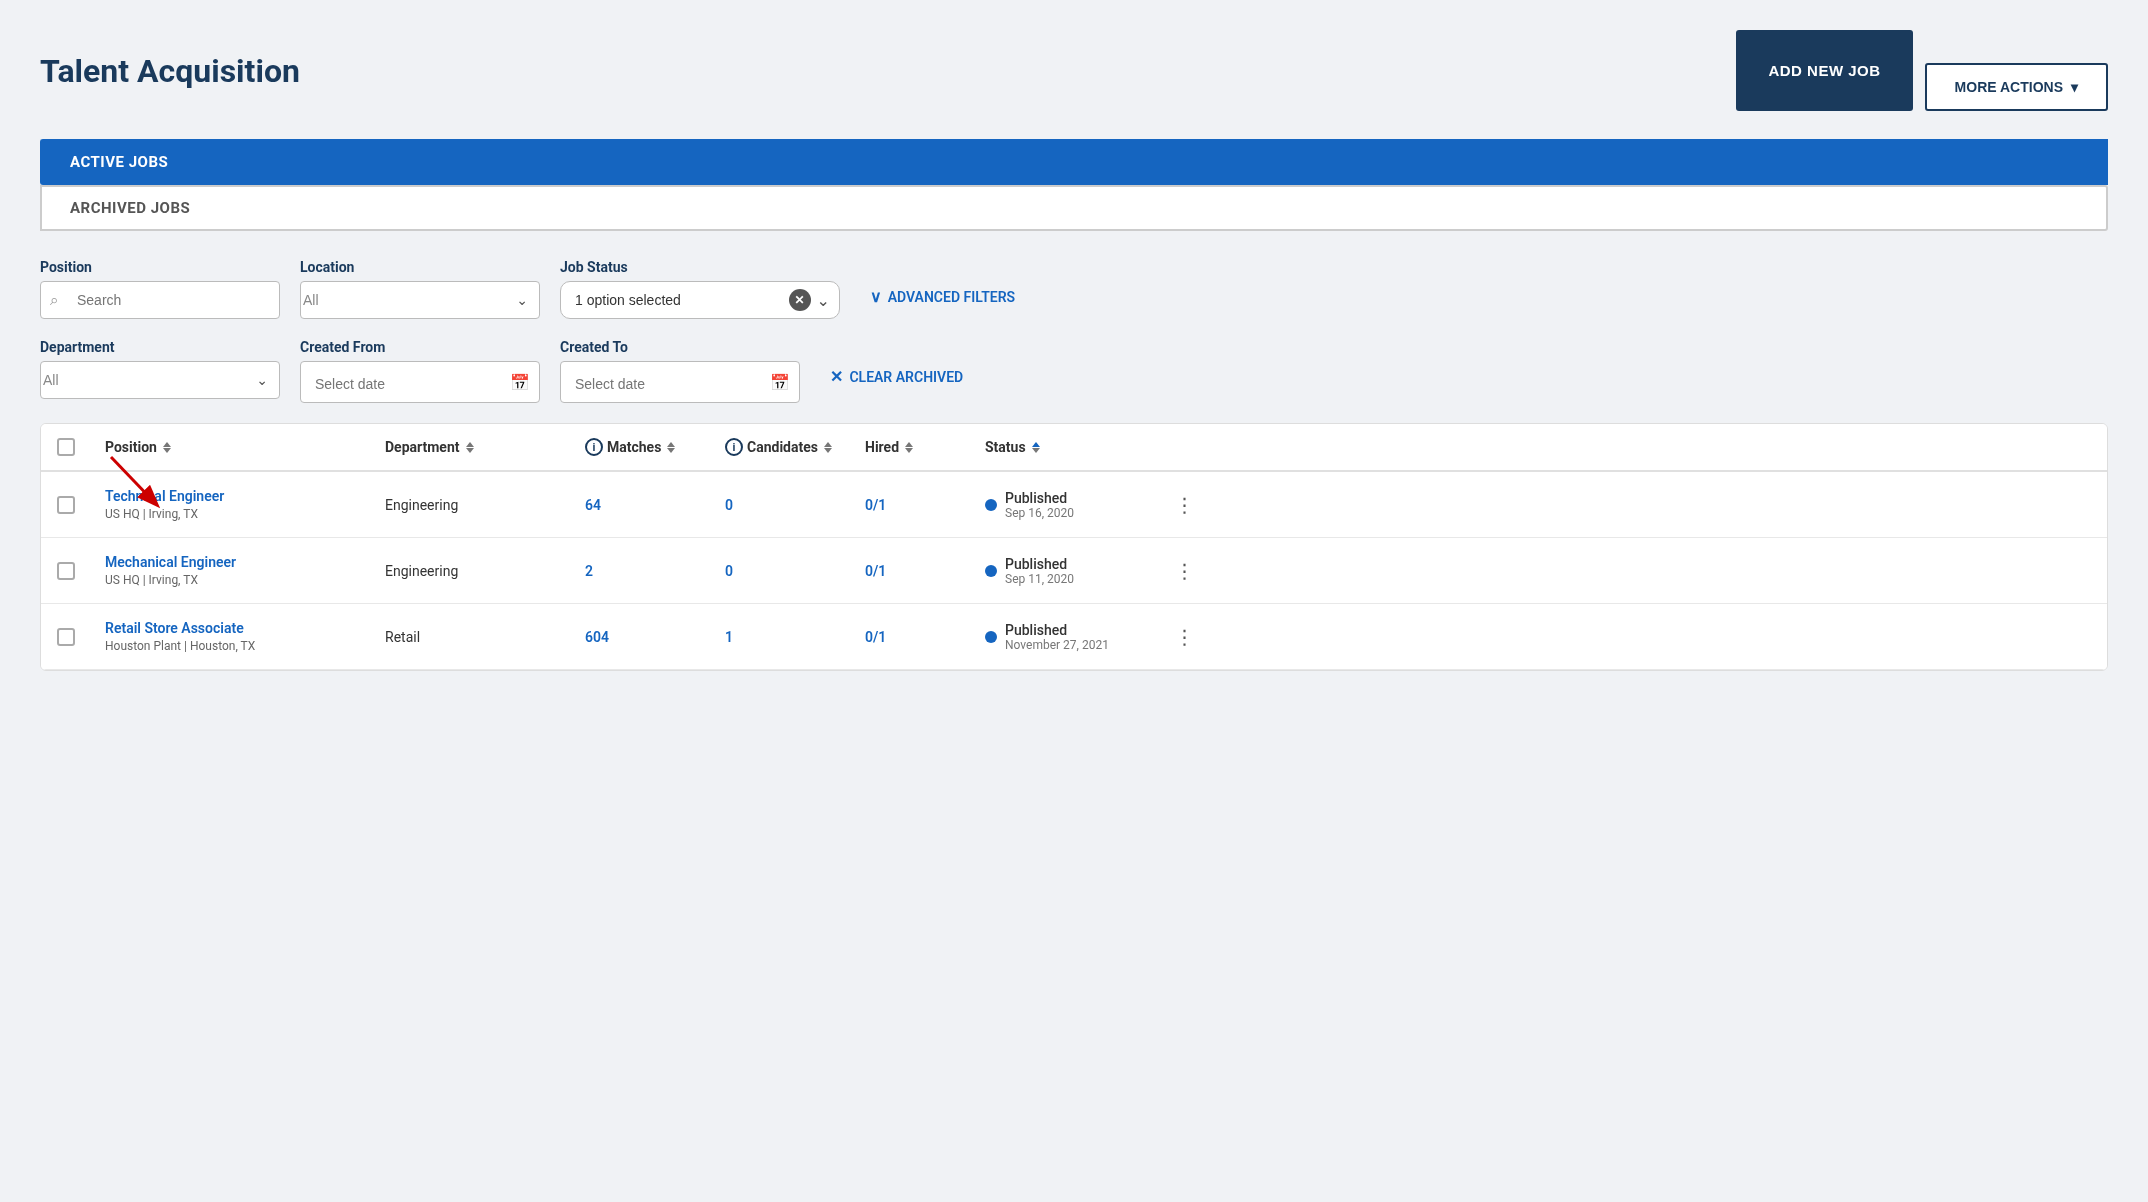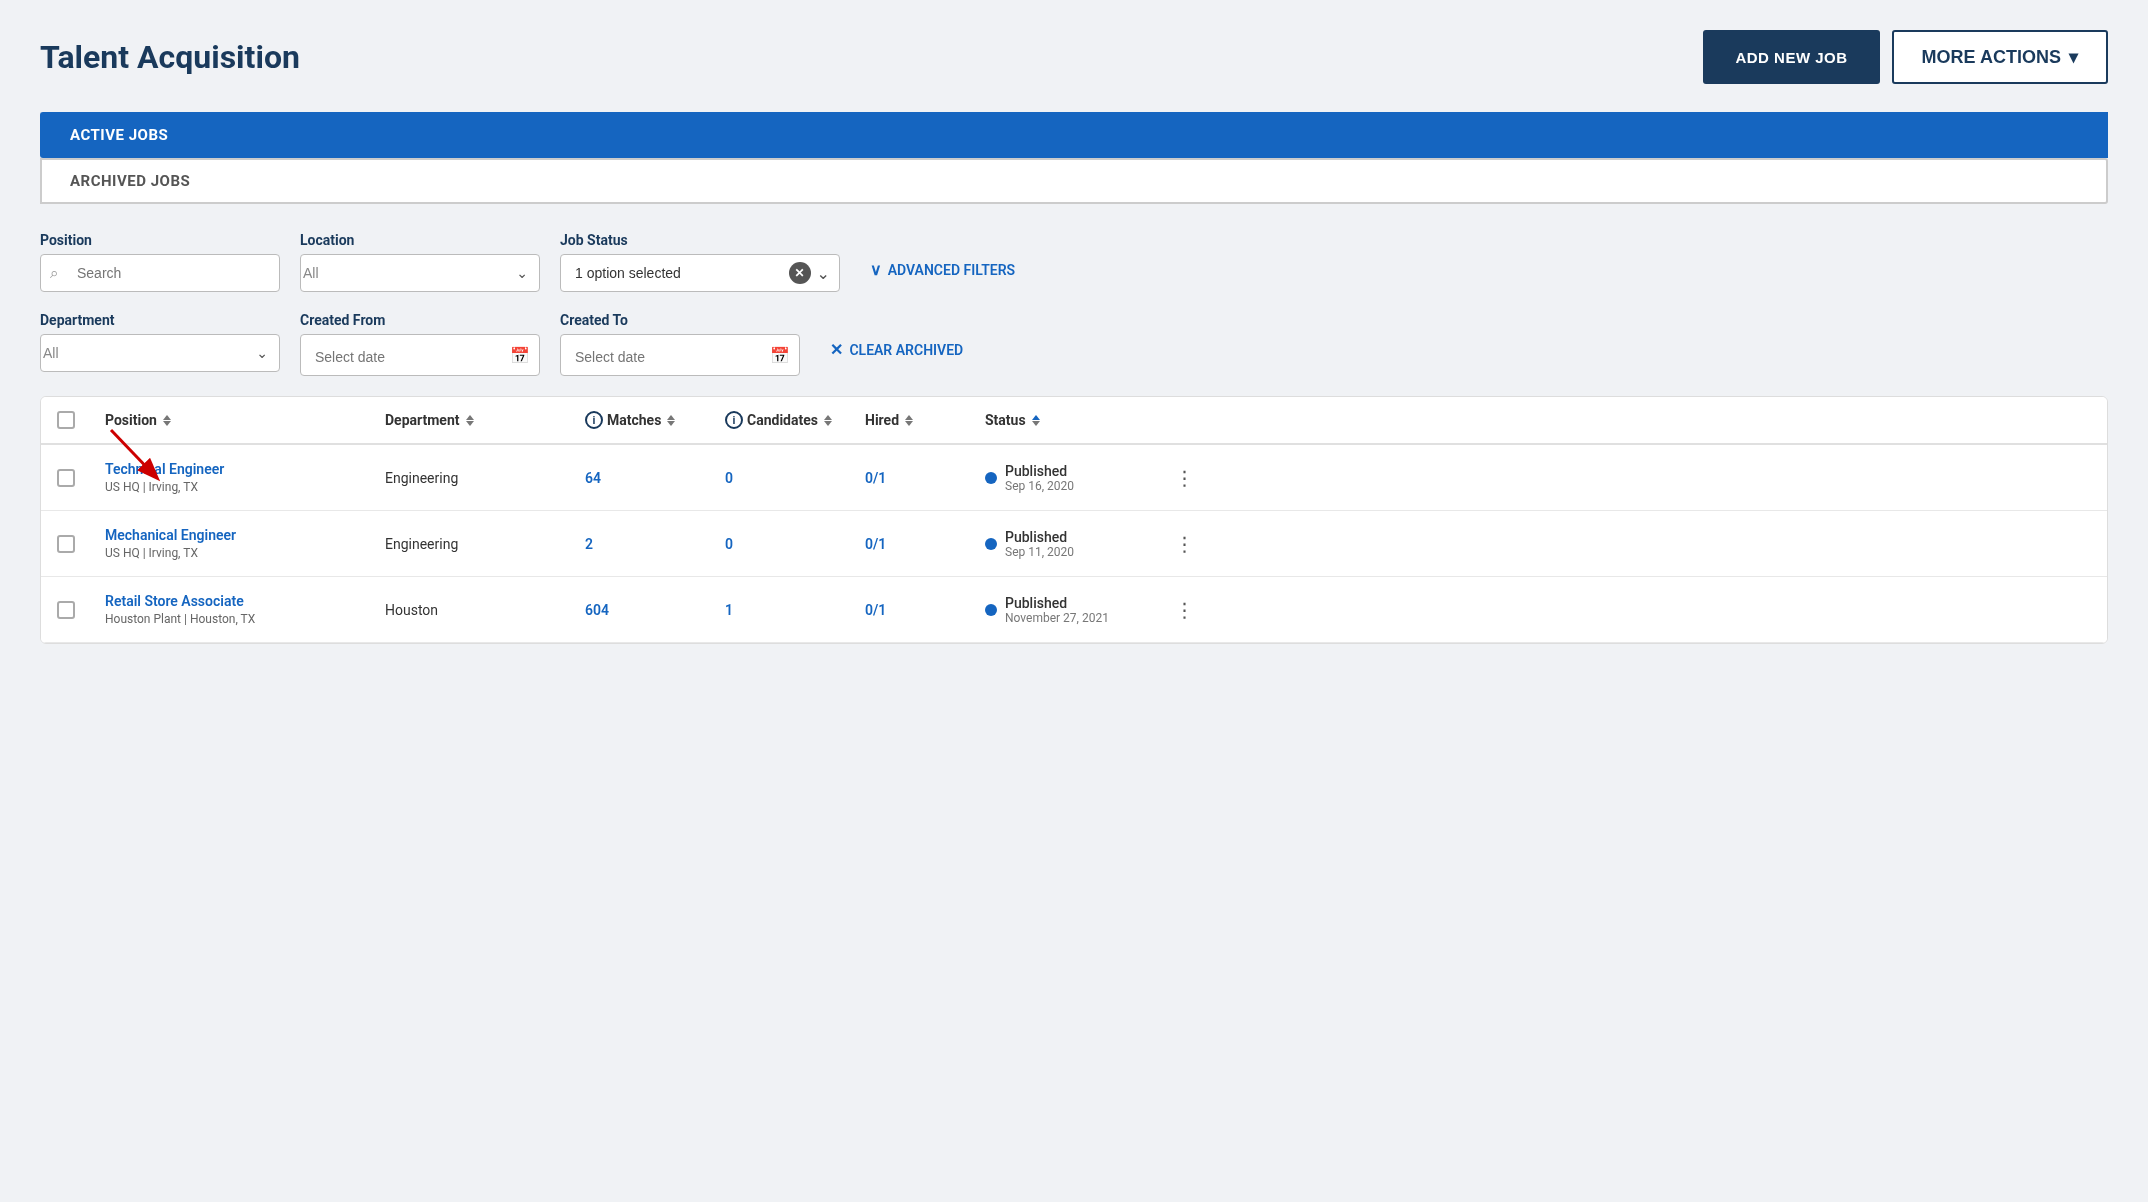--- a/index.html
+++ b/index.html
@@ -39,27 +39,28 @@
       letter-spacing: 0.5px;
       cursor: pointer;
       border-radius: 3px;
     }
 
     .btn-more-actions {
       background: #fff;
       color: #1a3a5c;
       border: 2px solid #1a3a5c;
       padding: 14px 28px;
-      font-size: 18px;
+      font-size: 14px;
       font-weight: 600;
       cursor: pointer;
       border-radius: 3px;
       display: flex;
       align-items: center;
       gap: 8px;
+      margin-top: 33px;
     }
 
     .tabs {
       display: flex;
       margin-bottom: 28px;
       border-bottom: none;
       flex-direction: column;
     }
 
     .tab {
@@ -165,21 +166,21 @@
     }
 
     .job-status-wrapper {
       position: relative;
       display: flex;
       align-items: center;
     }
 
     .job-status-select {
       border: 1.5px solid #bbb;
-      border-radius: 4px;
+      border-radius: 10px;
       padding: 10px 70px 10px 14px;
       font-size: 14px;
       color: #333;
       background: #fff;
       width: 280px;
       outline: none;
       cursor: pointer;
     }
 
     .job-status-icons {
@@ -628,21 +629,21 @@
   </div>
 
   <div class="table-row">
     <div>
       <div class="checkbox"></div>
     </div>
     <div>
       <div class="job-name">Retail Store Associate</div>
       <div class="job-location">Houston Plant  |  Houston, TX</div>
     </div>
-    <div class="dept">Houston</div>
+    <div class="dept">Retail</div>
     <div class="matches-count">604</div>
     <div class="candidates-count">1</div>
     <div class="hired-count">0/1</div>
     <div class="status-cell">
       <div class="status-dot published"></div>
       <div>
         <div class="status-text">Published</div>
         <div class="status-date">November 27, 2021</div>
       </div>
     </div>

